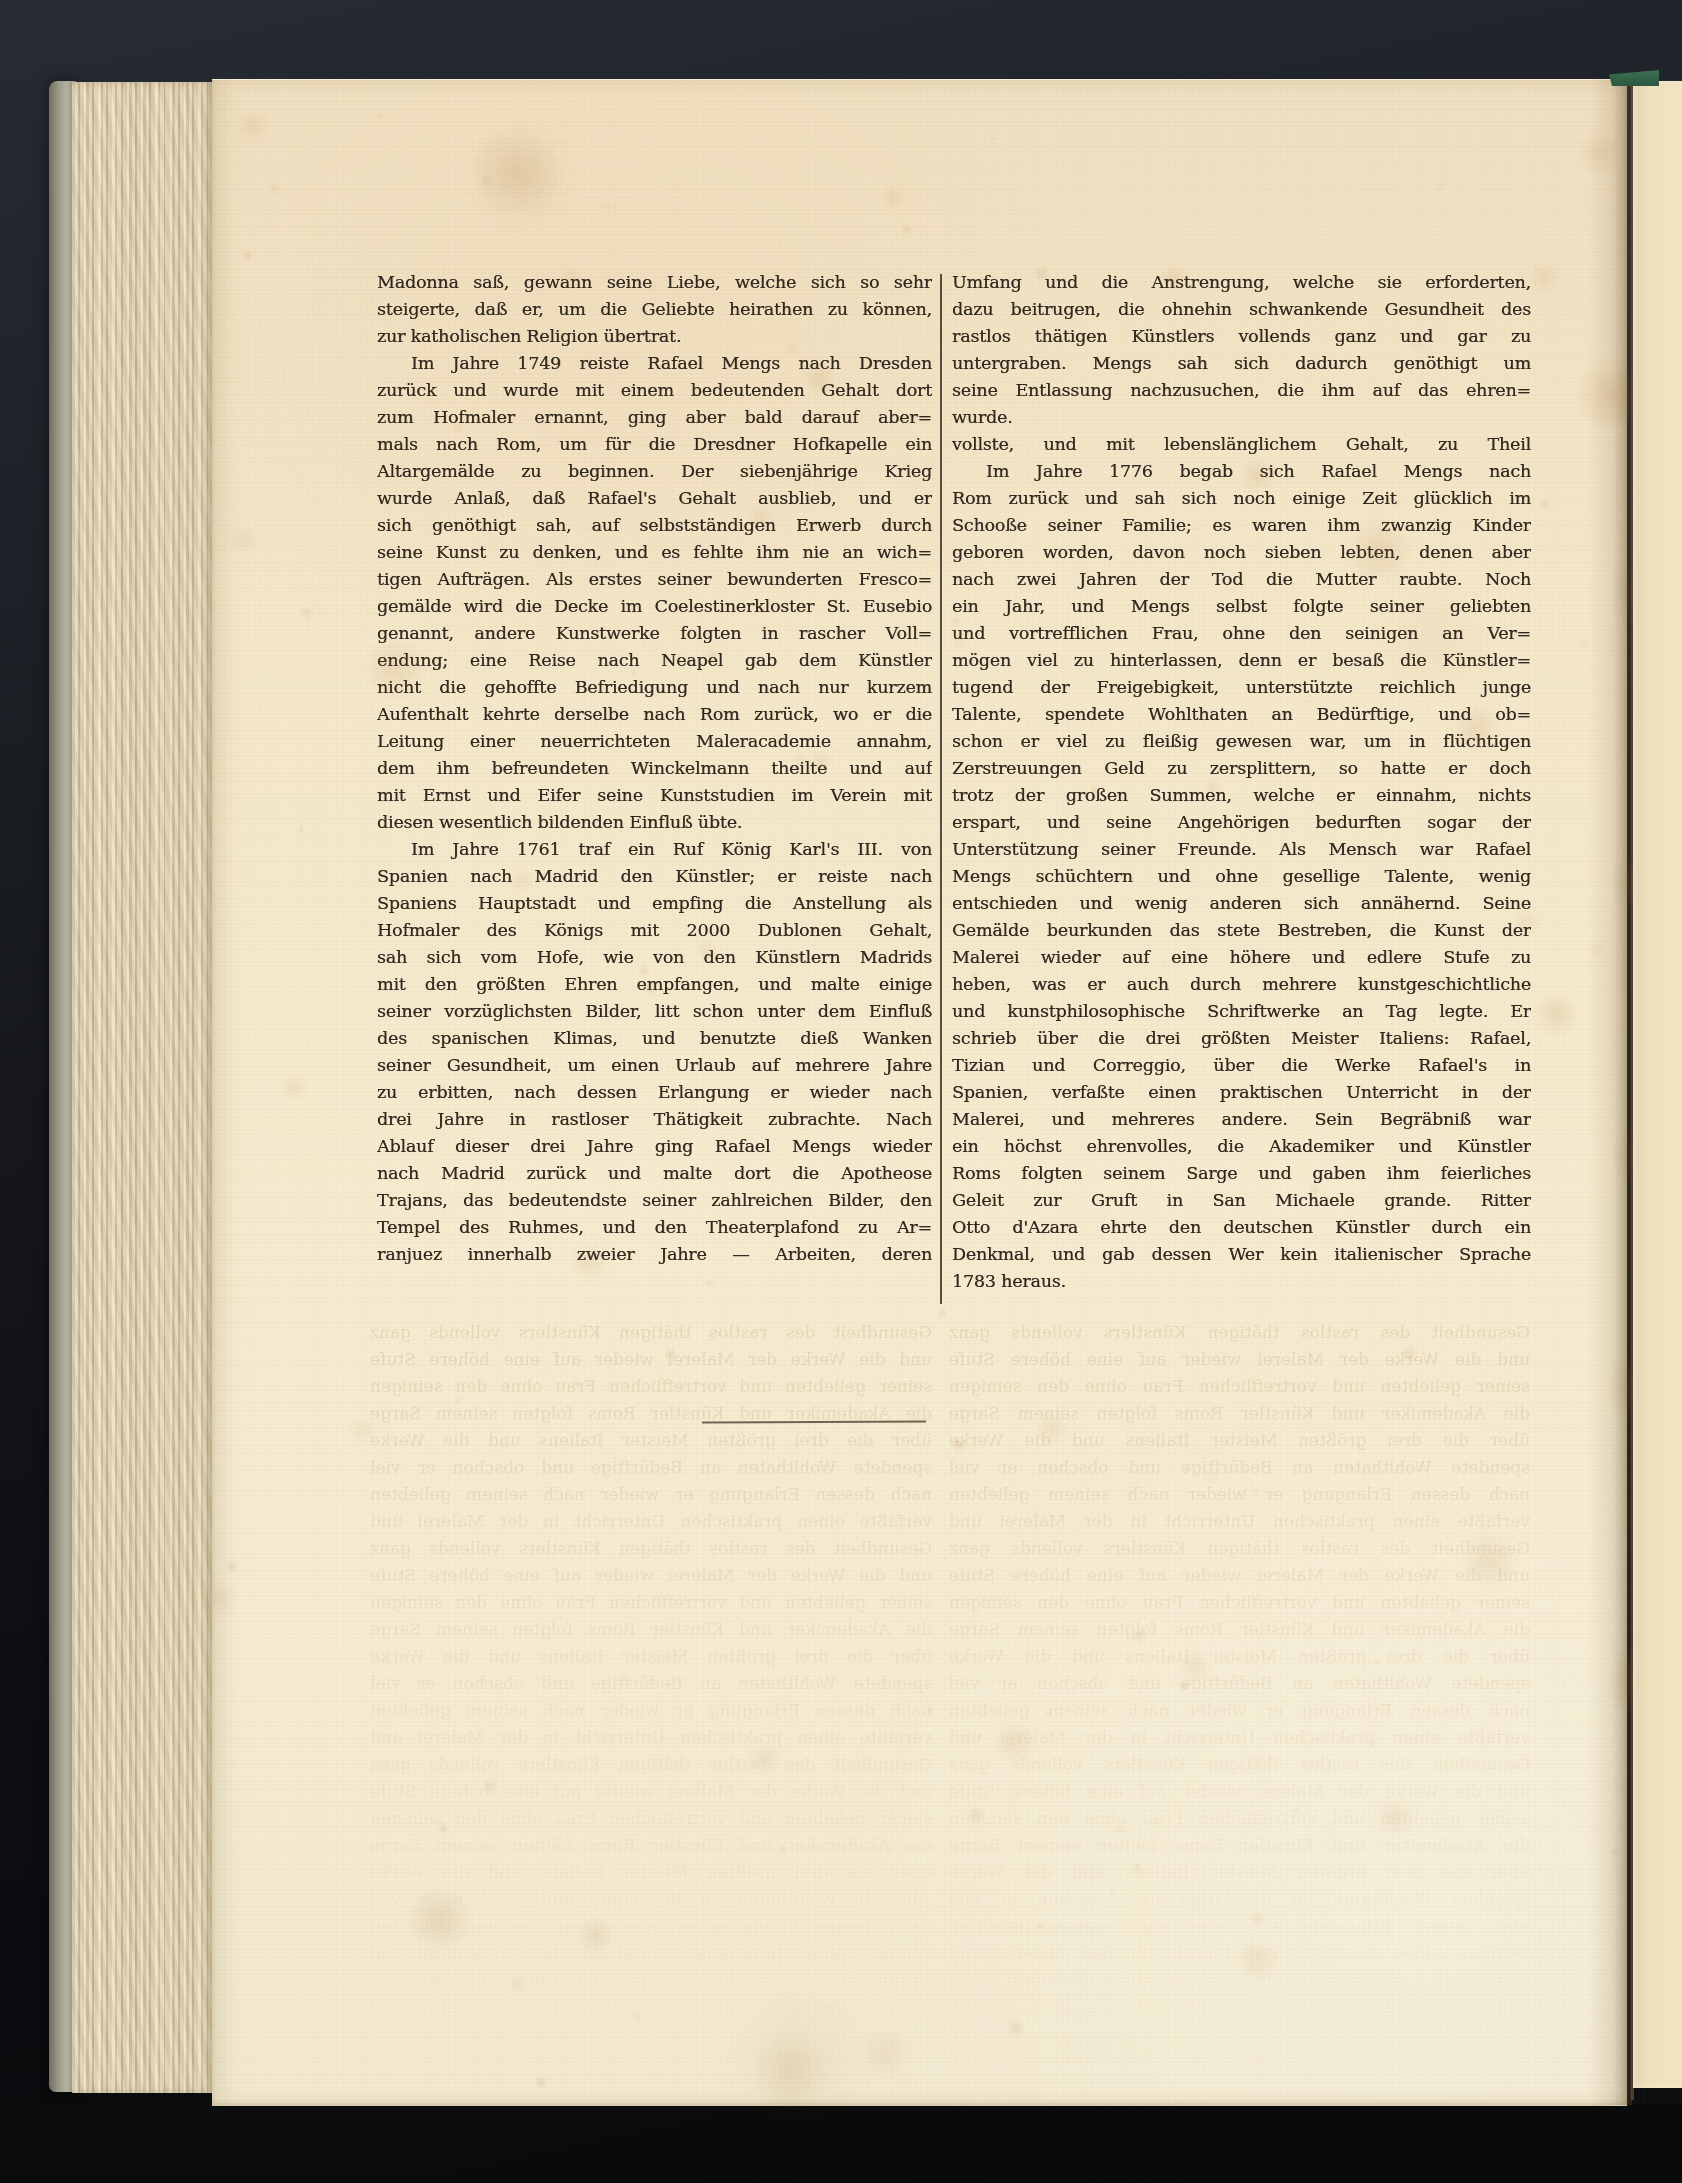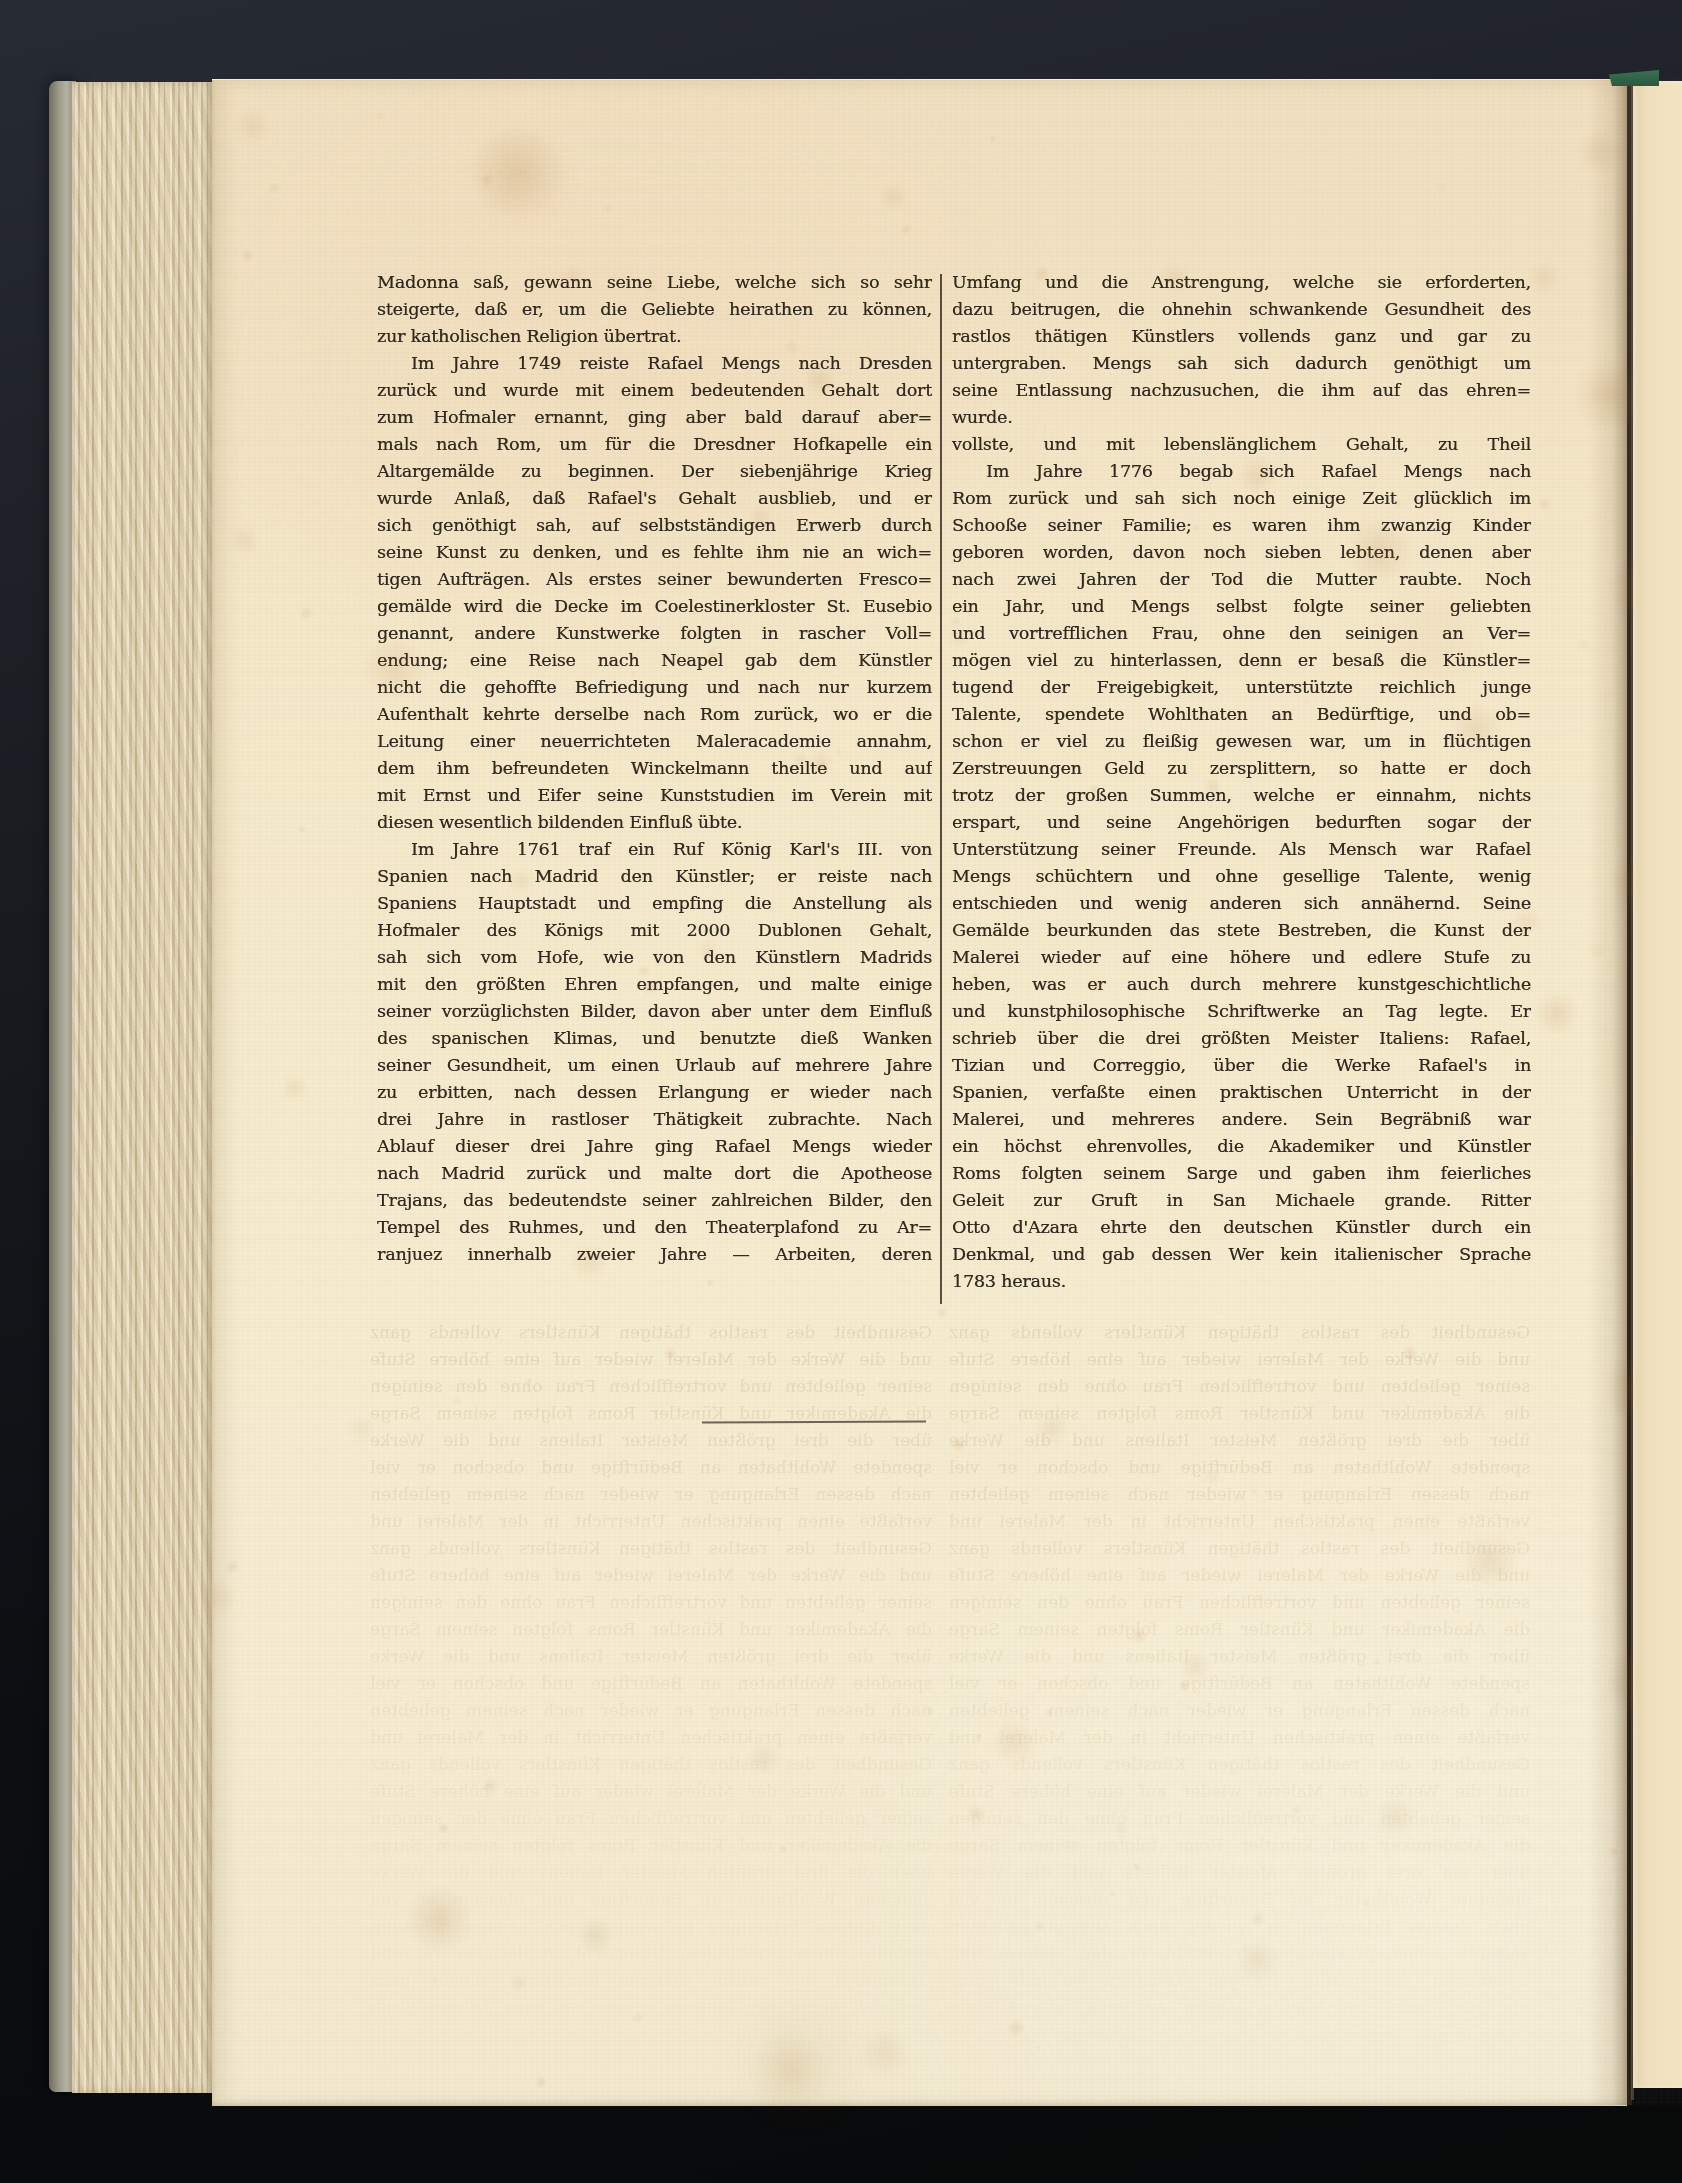--- a/index.html
+++ b/index.html
@@ -173,21 +173,21 @@
       <div class="tl">Leitung einer neuerrichteten Maleracademie annahm,</div>
       <div class="tl">dem ihm befreundeten Winckelmann theilte und auf</div>
       <div class="tl">mit Ernst und Eifer seine Kunststudien im Verein mit</div>
       <div class="tl pend">diesen wesentlich bildenden Einfluß übte.</div>
       <div class="tl ind">Im Jahre 1761 traf ein Ruf König Karl's III. von</div>
       <div class="tl">Spanien nach Madrid den Künstler; er reiste nach</div>
       <div class="tl">Spaniens Hauptstadt und empfing die Anstellung als</div>
       <div class="tl">Hofmaler des Königs mit 2000 Dublonen Gehalt,</div>
       <div class="tl">sah sich vom Hofe, wie von den Künstlern Madrids</div>
       <div class="tl">mit den größten Ehren empfangen, und malte einige</div>
-      <div class="tl">seiner vorzüglichsten Bilder, davon aber unter dem Einfluß</div>
+      <div class="tl">seiner vorzüglichsten Bilder, litt schon unter dem Einfluß</div>
       <div class="tl">des spanischen Klimas, und benutzte dieß Wanken</div>
       <div class="tl">seiner Gesundheit, um einen Urlaub auf mehrere Jahre</div>
       <div class="tl">zu erbitten, nach dessen Erlangung er wieder nach</div>
       <div class="tl">drei Jahre in rastloser Thätigkeit zubrachte.  Nach</div>
       <div class="tl">Ablauf dieser drei Jahre ging Rafael Mengs wieder</div>
       <div class="tl">nach Madrid zurück und malte dort die Apotheose</div>
       <div class="tl">Trajans, das bedeutendste seiner zahlreichen Bilder, den</div>
       <div class="tl">Tempel des Ruhmes, und den Theaterplafond zu Ar=</div>
       <div class="tl">ranjuez innerhalb zweier Jahre — Arbeiten, deren</div>
     </div>

